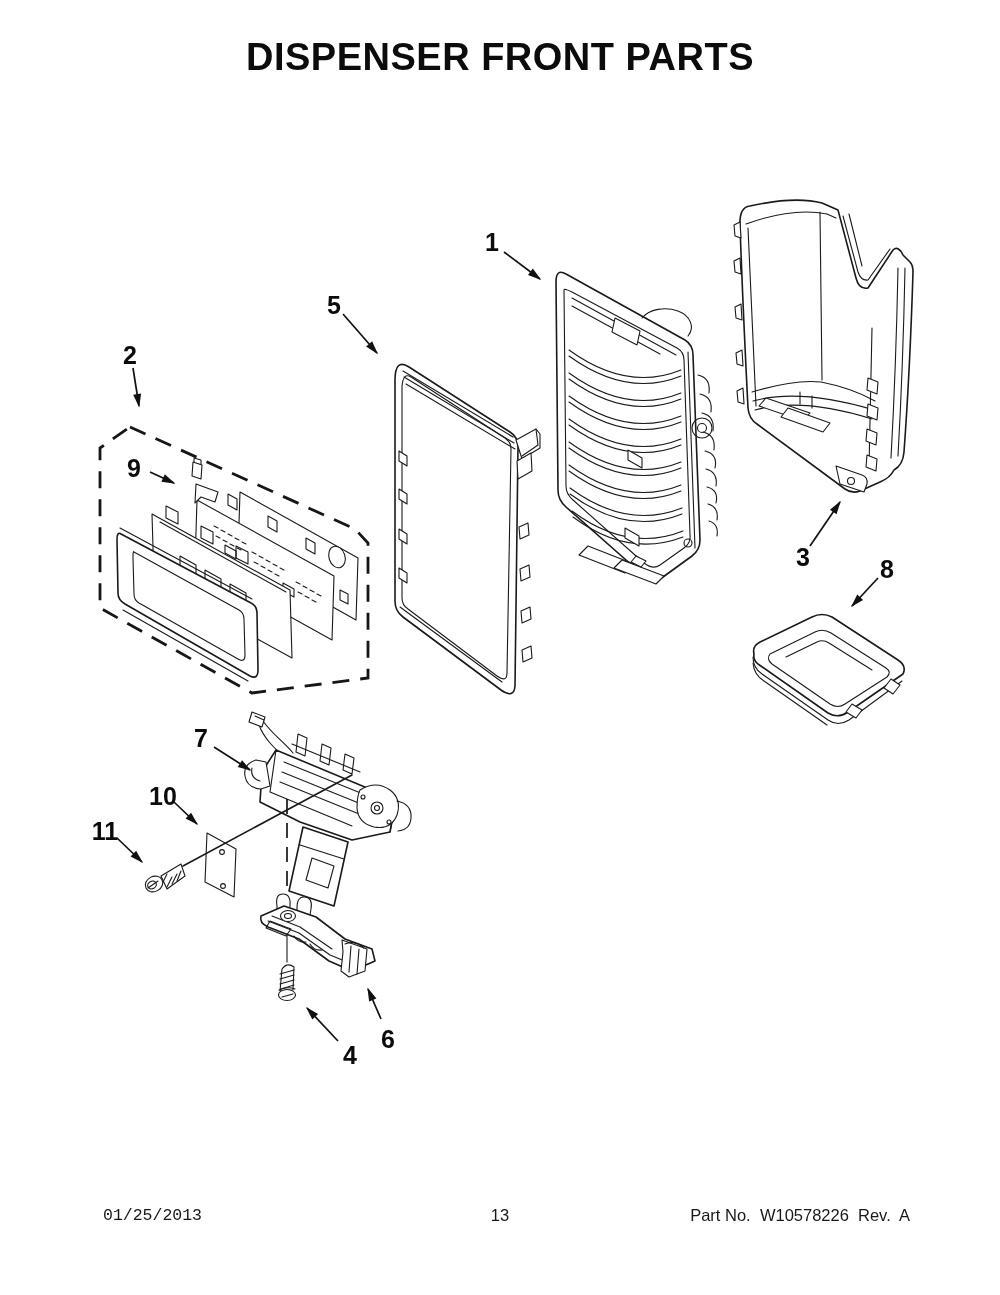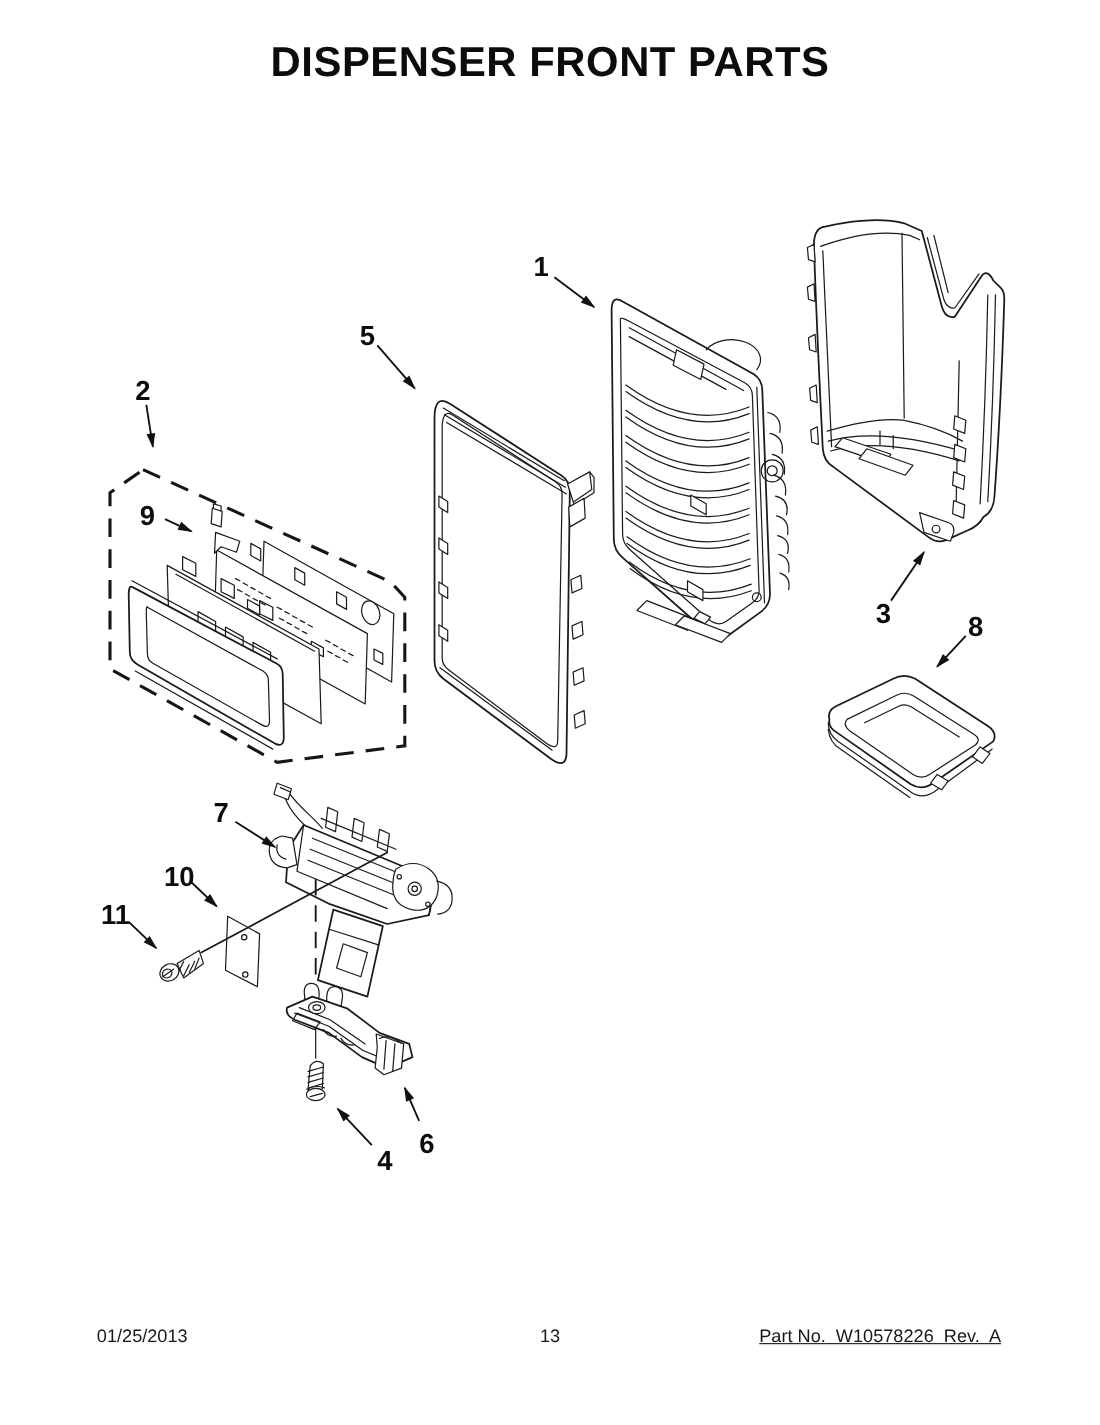--- a/index.html
+++ b/index.html
@@ -2,23 +2,23 @@
 <html><head>
 <meta charset="utf-8">
 <style>
   html,body{margin:0;padding:0;background:#fff;}
   .page{position:relative;width:1000px;height:1295px;background:#fff;overflow:hidden;
         font-family:"Liberation Sans", sans-serif;color:#111;}
   .title{position:absolute;top:36px;left:0;width:1000px;text-align:center;
          font-size:38px;font-weight:bold;letter-spacing:.5px;color:#0c0c0c;}
   .diagram-svg{position:absolute;top:0;left:0;}
   .footer{position:absolute;top:1206px;left:0;width:1000px;height:22px;font-size:16.5px;color:#181818;}
-  .footer .f-date{position:absolute;left:88px;top:0;}
+  .footer .f-date{position:absolute;left:103px;top:0;font-family:Liberation Mono, monospace;}
   .footer .f-page{position:absolute;left:0;right:0;top:0;text-align:center;}
-  .footer .f-part{position:absolute;right:90px;top:0;white-space:pre;text-decoration:underline;}
+  .footer .f-part{position:absolute;right:90px;top:0;white-space:pre;}
   svg *{vector-effect:non-scaling-stroke;}
   .ln{fill:none;stroke:#1a1a1a;stroke-width:1.6;stroke-linejoin:round;stroke-linecap:round;}
   .lt{fill:none;stroke:#1a1a1a;stroke-width:1.1;stroke-linejoin:round;stroke-linecap:round;}
   .wh{fill:#ffffff;stroke:#1a1a1a;stroke-width:1.6;stroke-linejoin:round;}
   .wt{fill:#ffffff;stroke:#1a1a1a;stroke-width:1.1;stroke-linejoin:round;}
   .callout-line{fill:none;stroke:#111;stroke-width:1.7;}
   .callout-num{font-family:"Liberation Sans", sans-serif;font-size:25px;font-weight:bold;fill:#0c0c0c;text-anchor:middle;}
   .dashed-box{fill:none;stroke:#161616;stroke-width:2.8;stroke-dasharray:17 11;stroke-linecap:butt;}
   .axis-dash{fill:none;stroke:#161616;stroke-width:1.7;stroke-dasharray:15 9;}
 </style>

